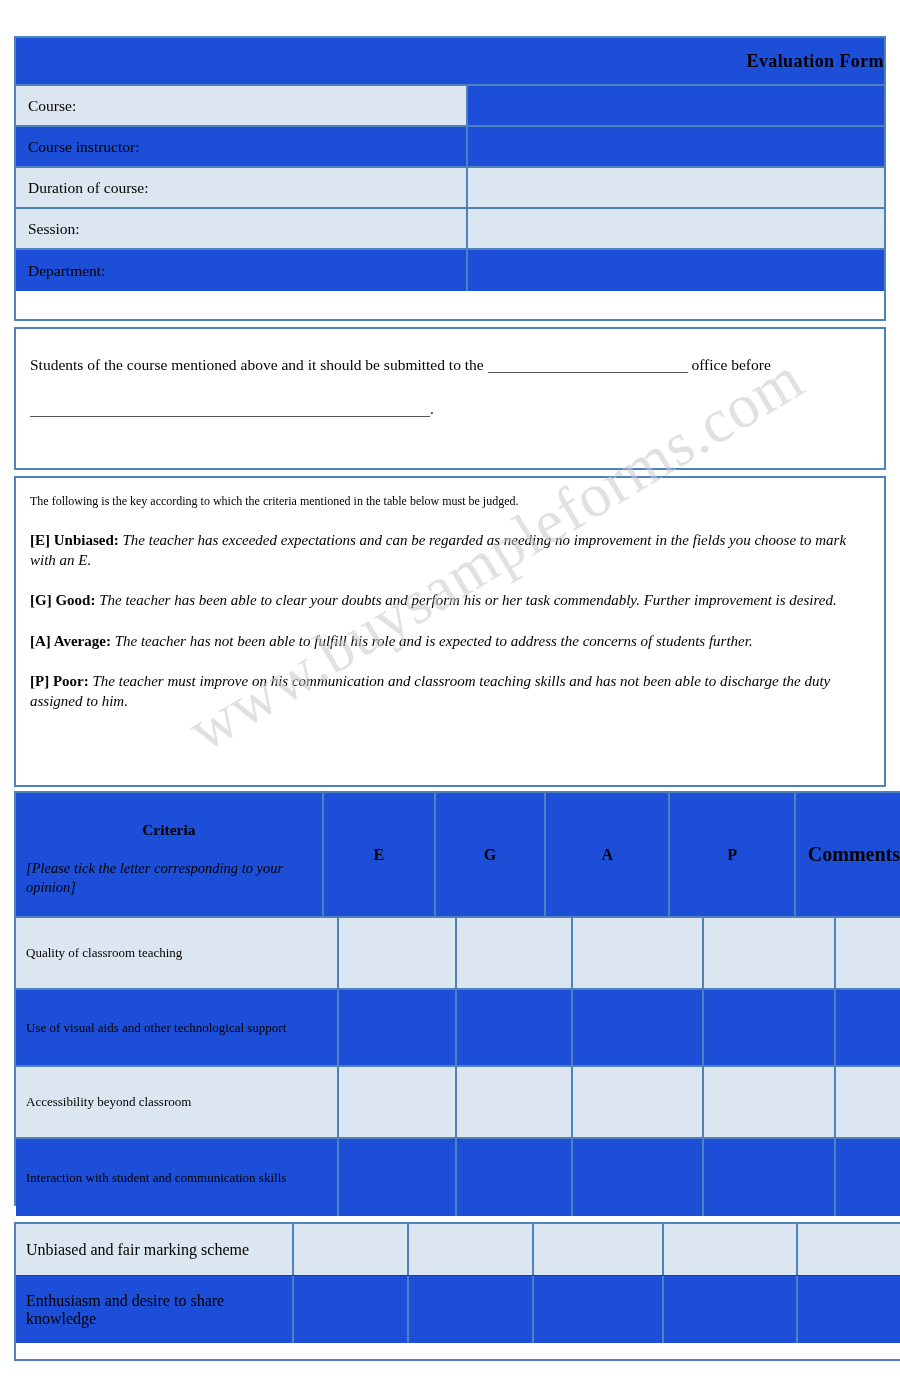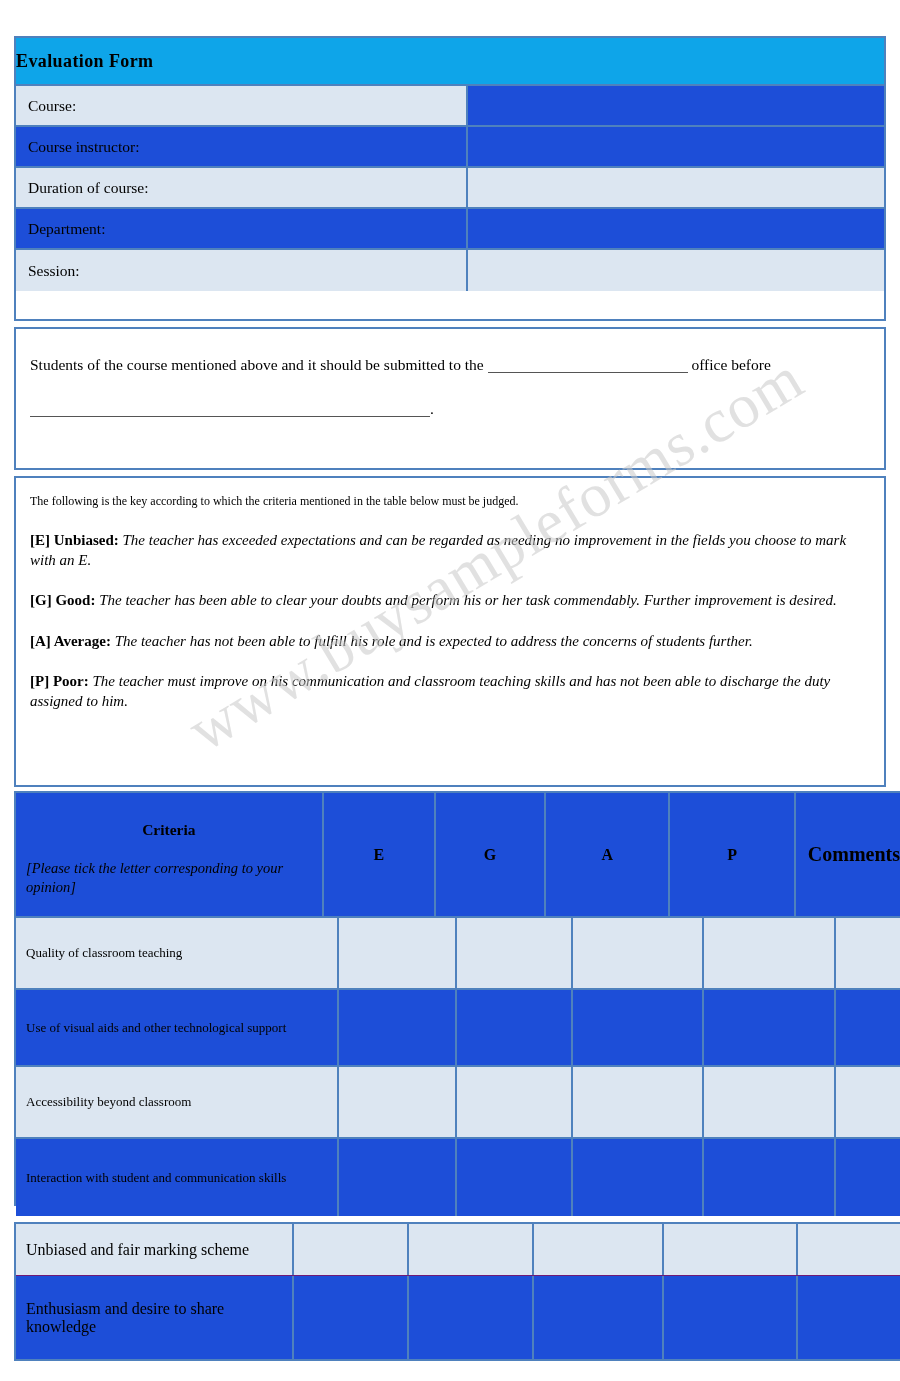--- a/index.html
+++ b/index.html
@@ -50,25 +50,25 @@
     box-sizing: border-box;
     background: #ffffff;
     z-index: 2;
   }
 
   
   #header-block { left: 14px; top: 36px; width: 872px; height: 285px; }
 
   .title-bar {
     height: 48px;
-    background: #0ea5e9;
+    background: #1d4ed8;
     border-bottom: 2px solid #4f81bd;
     display: flex;
     align-items: center;
-    justify-content: flex-start;
+    justify-content: flex-end;
     box-sizing: border-box;
   }
   .title-bar .title-text {
     font-size: 18px;
     font-weight: bold;
     letter-spacing: .4px;
   }
 
   .field-row {
     display: flex;
@@ -158,21 +158,21 @@
   
   #criteria-table-2 { left: 14px; top: 1222px; width: 886px; height: 139px; border-right: none; }
   #criteria-table-2 .crit-row { display: flex; box-sizing: border-box; border-bottom: 1px solid #701a75; }
   #criteria-table-2 .crit-row:last-child { border-bottom: none; }
   #criteria-table-2 .c-crit { width: 278px; }
   #criteria-table-2 .c-e    { width: 115px; }
   #criteria-table-2 .c-g    { width: 125px; }
   #criteria-table-2 .c-a    { width: 130px; }
   #criteria-table-2 .c-p    { width: 134px; }
   .row-short { height: 52px; }
-  .row-tall  { height: 83px; }
+  .row-tall  { height: 67px; }
 </style>
 </head>
 <body>
 
 <div class="page">
 
   <div class="watermark">www.buysampleforms.com</div>
 
   <div class="frame" id="header-block">
 
@@ -189,27 +189,27 @@
       <div class="field-label plain">Course instructor:</div>
       <div class="field-value plain"></div>
     </div>
 
     <div class="field-row">
       <div class="field-label shade">Duration of course:</div>
       <div class="field-value shade"></div>
     </div>
 
     <div class="field-row">
+      <div class="field-label shade">Session:</div>
+      <div class="field-value shade"></div>
+    </div>
+
+    <div class="field-row">
       <div class="field-label plain">Department:</div>
       <div class="field-value plain"></div>
-    </div>
-
-    <div class="field-row">
-      <div class="field-label shade">Session:</div>
-      <div class="field-value shade"></div>
     </div>
 
   </div>
 
   <div class="frame" id="instructions-block">
     <div class="instr-line">
       <span>Students of the course mentioned above and it should be submitted to the</span>
       <span class="blank blank-mid"></span>
       <span>office before</span>
     </div>

